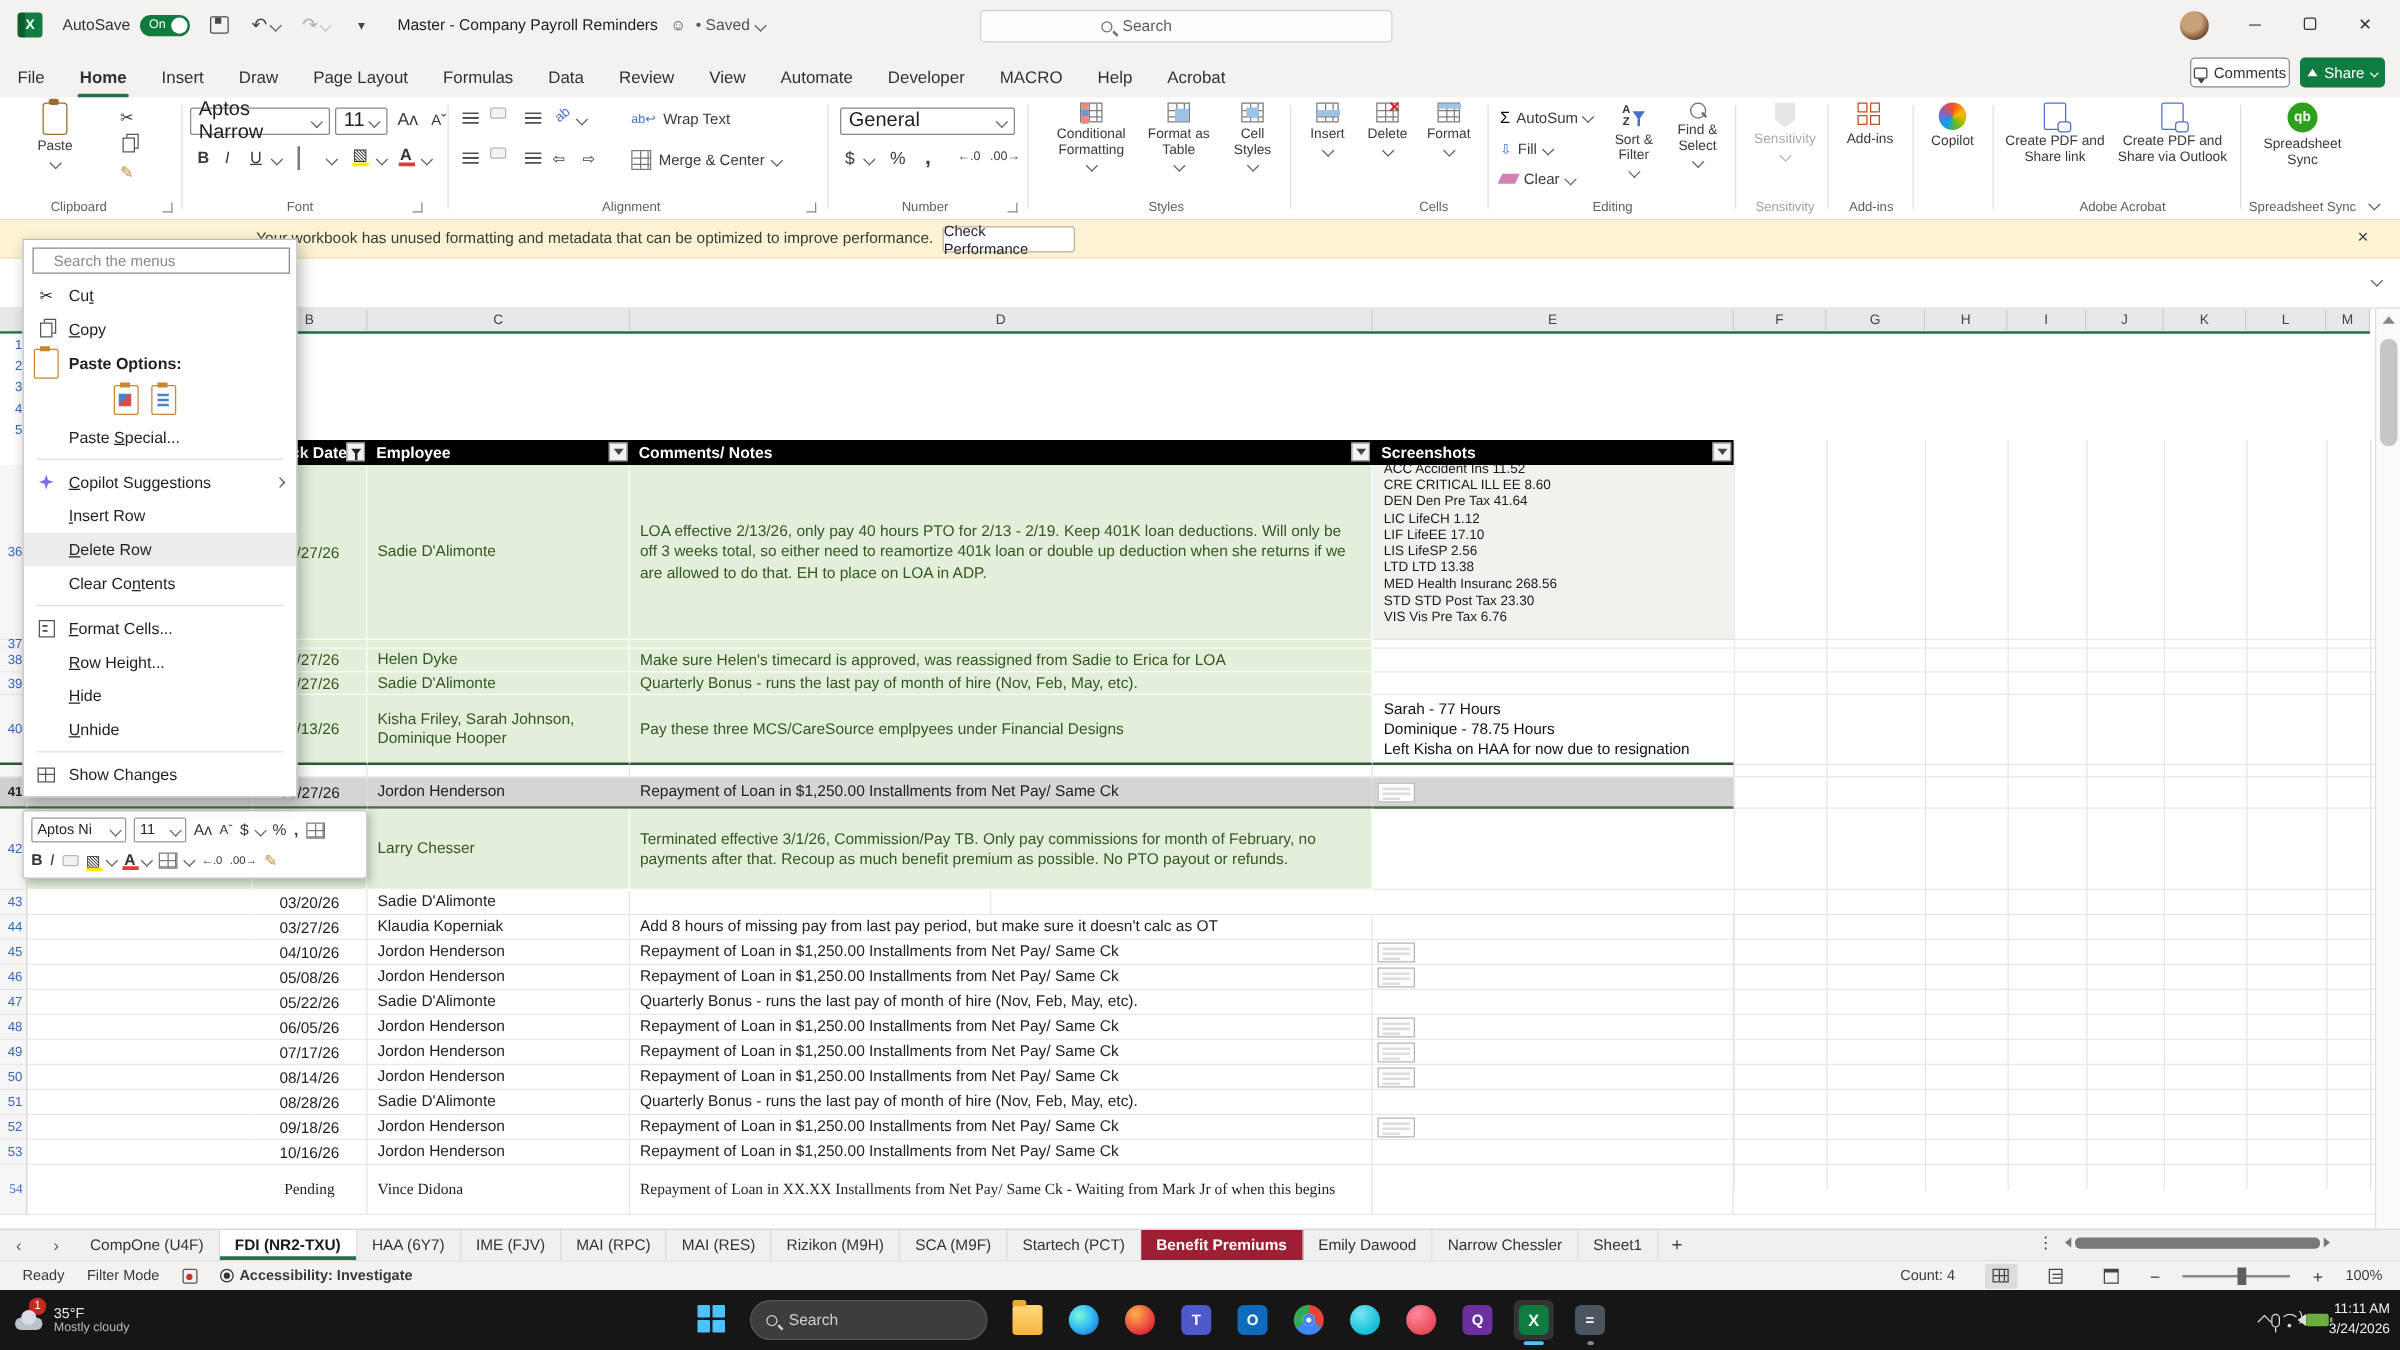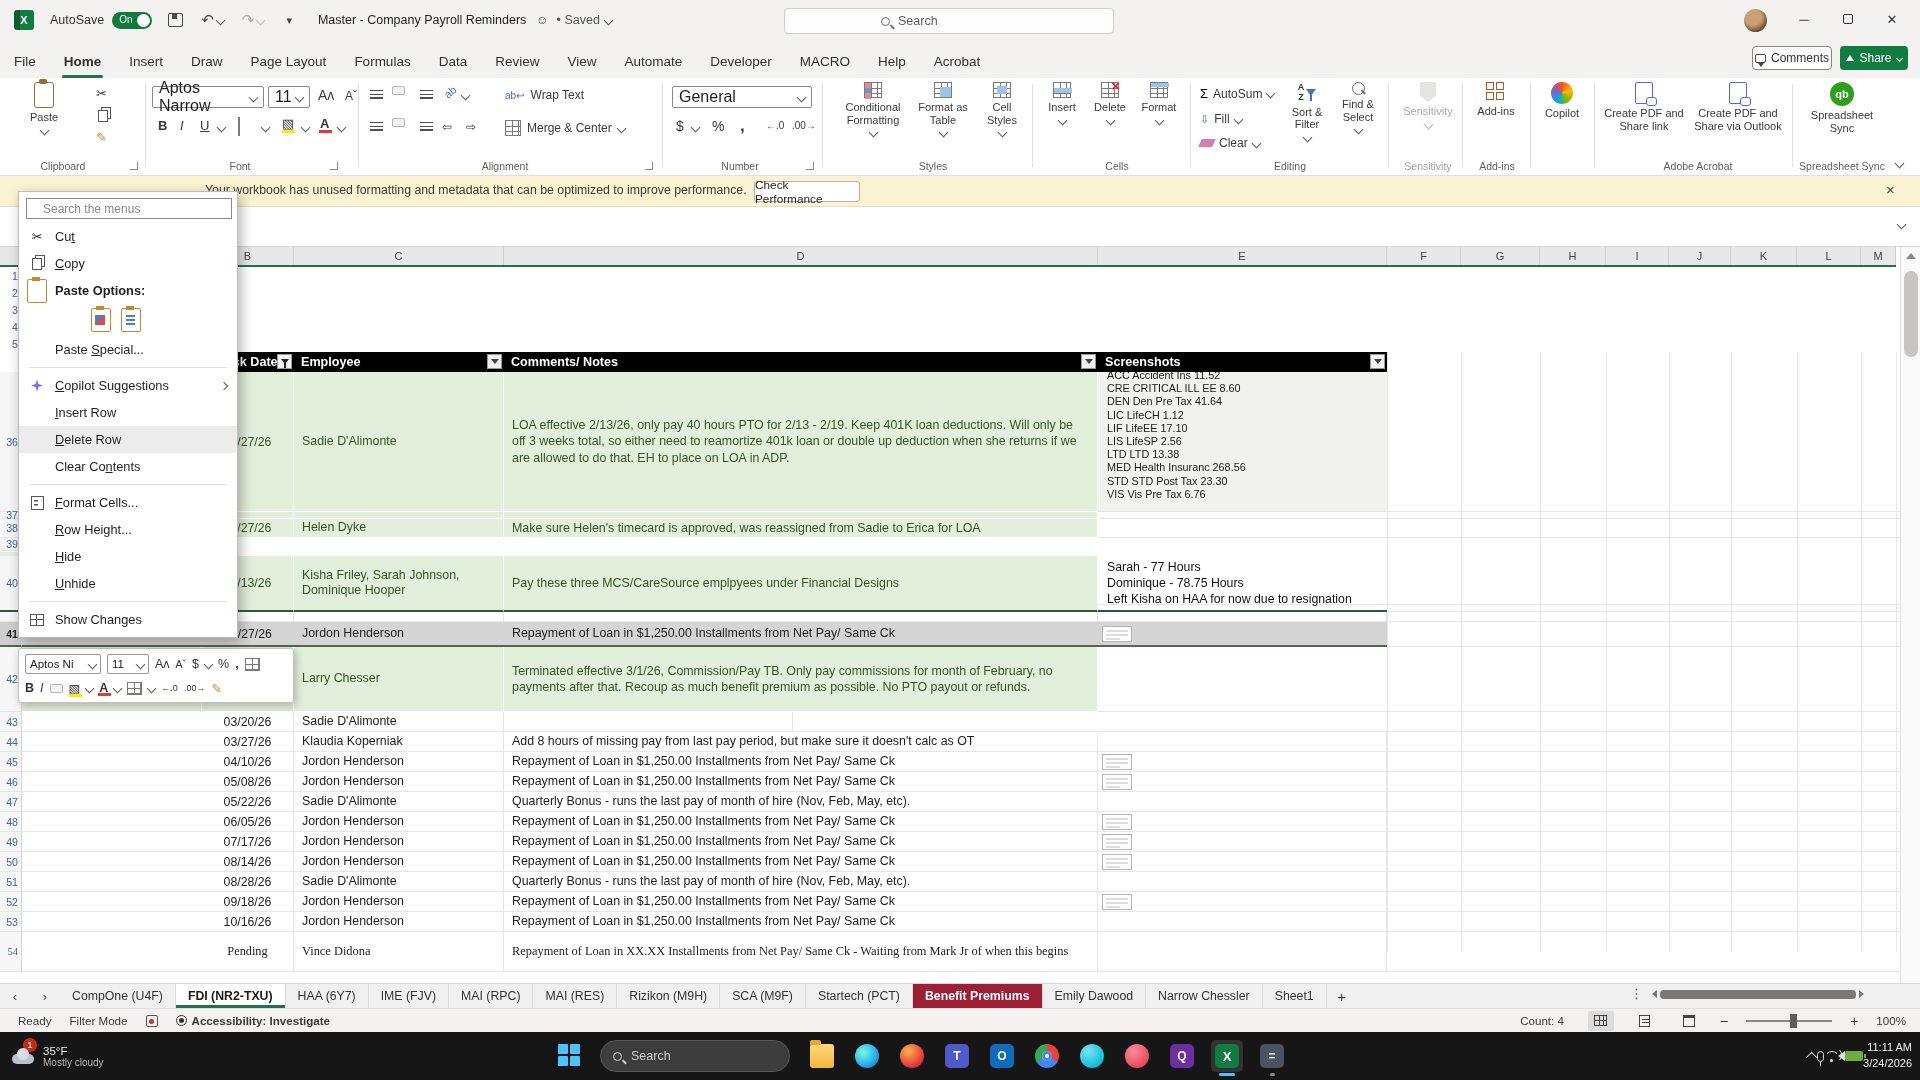--- a/index.html
+++ b/index.html
@@ -413,21 +413,21 @@
     <div class="bigbtn" style="left:1088px; width:44px">
       <span class="grid-ic del"></span>
       <span>Delete</span>
         <span class="chev"></span>
     </div>
     <div class="bigbtn" style="left:1136px; width:46px">
       <span class="grid-ic fmt"></span>
       <span>Format</span>
         <span class="chev"></span>
     </div>
-    <div class="glabel" style="left:1072px; width:90px">Cells</div>
+    <div class="glabel" style="left:1102px; width:90px">Cells</div>
     <div class="gsep" style="left:1190px"></div>
     
     <div class="abs" style="left:1200px; top:8px; display:flex; gap:5px; align-items:center">
       <span style="font-size:13px">Σ</span>
       <span class="ribbon-txt">AutoSum</span>
         <span class="chev"></span>
     </div>
     <div class="abs" style="left:1200px; top:34px; display:flex; gap:5px; align-items:center">
       <span style="font-size:11px; color:#4472c4">⇩</span>
       <span class="ribbon-txt">Fill</span>
@@ -612,21 +612,21 @@
           <div class="cA"></div>
           <div class="cB">03/27/26</div>
           <div class="cC">Helen Dyke</div>
           <div class="cD">Make sure Helen's timecard is approved, was reassigned from Sadie to Erica for LOA</div>
           <div class="cE">
 
             <span class="etext"></span>
           </div>
           <div class="cRest"></div>
         </div>
-        <div class="row green" style="height: 18px; flex-direction: column;">
+        <div class="row green" style="height: 18px;">
           <div class="rn">39</div>
           <div class="cA"></div>
           <div class="cB">03/27/26</div>
           <div class="cC">Sadie D'Alimonte</div>
           <div class="cD">Quarterly Bonus - runs the last pay of month of hire (Nov, Feb, May, etc).</div>
           <div class="cE">
 
             <span class="etext"></span>
           </div>
           <div class="cRest"></div>

